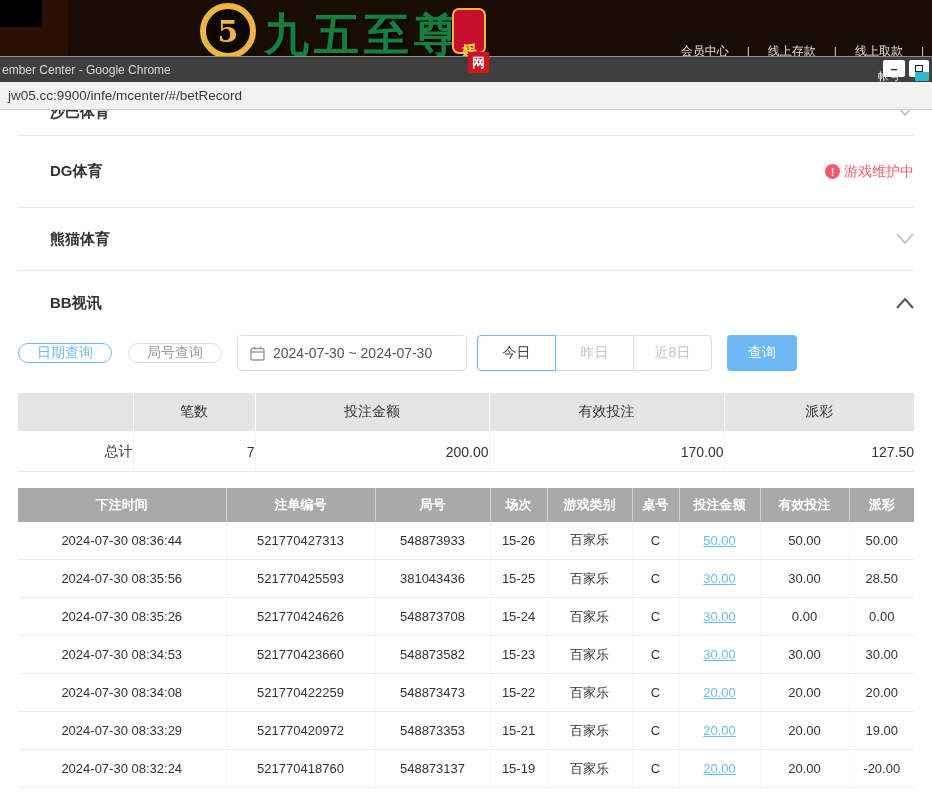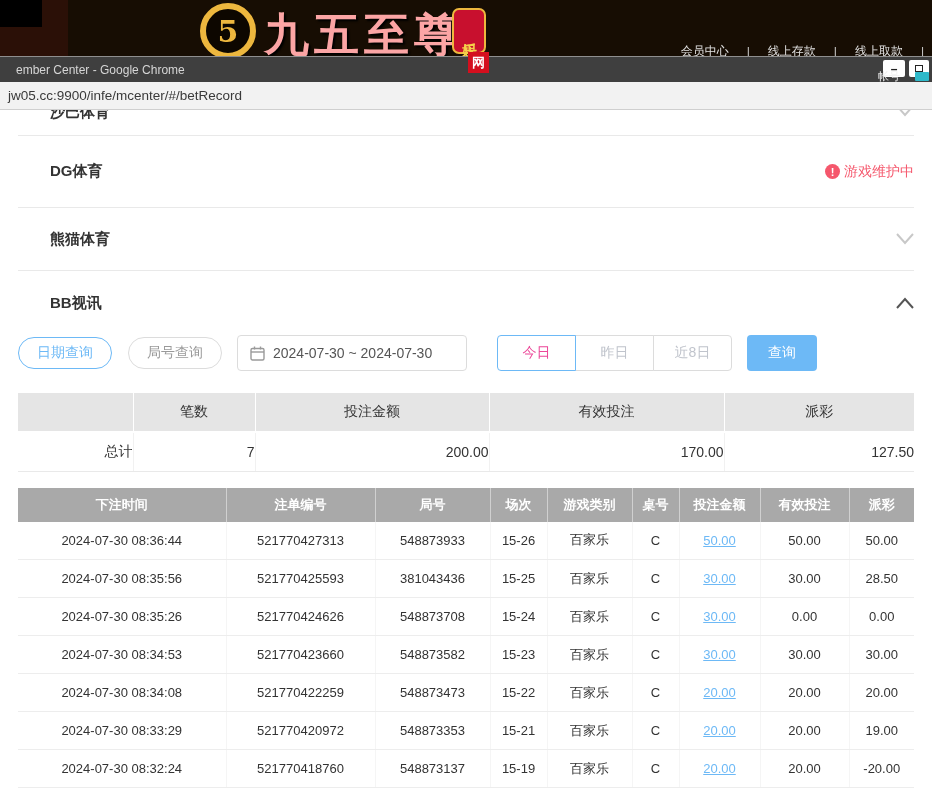--- a/index.html
+++ b/index.html
@@ -6,36 +6,36 @@
   body { background:#555; font-family:"Liberation Sans","DejaVu Sans",sans-serif; }
   .screen { position:relative; width:932px; height:805px; background:#fff; overflow:hidden; margin:0 auto; }
 
   
   .site-header { position:absolute; top:0; left:0; width:932px; height:110px; background:#170d03; }
   .left-band { position:absolute; top:0; left:0; width:68px; height:56px; background:#2b1007; }
   .black-box { position:absolute; top:0; left:0; width:42px; height:27px; background:#000; }
   .logo-coin { position:absolute; left:200px; top:3px; width:56px; height:56px; border-radius:50%;
                border:6px solid #edb73e; background:#0d0700; display:flex; align-items:center; justify-content:center; }
   .logo-coin span { color:#edb73e; font-family:"DejaVu Serif","Liberation Serif",serif; font-size:30px; font-weight:bold; }
-  .brand-title { position:absolute; left:264px; top:5px; font-size:45px; font-weight:bold; color:#fca5a5;
+  .brand-title { position:absolute; left:264px; top:5px; font-size:45px; font-weight:bold; color:#15803d;
                  letter-spacing:5px; text-shadow:2px 2px 2px #000; font-family:"DejaVu Serif","Liberation Serif",serif; white-space:nowrap; }
   .brand-badge { position:absolute; left:452px; top:8px; width:34px; height:46px; background:#c8102e;
                  border:2px solid #edb73e; border-radius:7px; color:#f5d04a; font-size:15px; font-weight:bold;
                  writing-mode:vertical-rl; text-orientation:upright; display:flex; align-items:center; justify-content:center; }
   .brand-badge-net { position:absolute; left:468px; top:52px; width:21px; height:21px; background:#d40f1e;
                      color:#fff; font-size:13px; font-weight:bold; display:flex; align-items:center; justify-content:center; z-index:30; }
   .top-nav { position:absolute; right:8px; top:43px; display:flex; align-items:center; gap:18px;
              color:#e2e2e2; font-size:12px; white-space:nowrap; }
   .top-nav a { color:#e2e2e2; text-decoration:none; cursor:pointer; }
   .nav-sep { color:#cfcfcf; }
 
   
   .titlebar { position:absolute; top:56px; left:0; width:932px; height:26px; background:#3f3f3f;
               border-top:1px solid #8f8f8f; z-index:10; display:flex; align-items:center;
-              color:#d6d6d6; font-size:12px; padding-left:16px; }
+              color:#d6d6d6; font-size:12px; padding-left:2px; }
   .win-btn { position:absolute; top:3px; height:17px; display:flex; align-items:center; justify-content:center;
              background:#fff; border:none; border-radius:2px; cursor:pointer; }
   .win-btn.min { right:27px; width:22px; color:#222; font-size:12px; font-weight:bold; }
   .win-btn.max { right:3px; width:20px; }
   .win-btn.max .sq { width:8px; height:7px; border:1px solid #222; display:block; background:transparent; }
   .account-frag { position:absolute; top:69px; right:3px; z-index:15; display:flex; align-items:center; gap:15px;
                   font-size:11px; color:#eee; }
   .teal-chip { width:14px; height:9px; background:#2fb9c9; border-radius:1px; }
 
   .urlbar { position:absolute; top:82px; left:0; width:932px; height:28px; background:#f2f2f2;
@@ -53,31 +53,31 @@
   .acc-item.first .chev { margin-top:-5px; }
   .acc-item.dg { height:72px; }
   .acc-item.panda { height:63px; }
   .acc-item.bb { height:64px; border-bottom:none; }
   .chev { flex:0 0 auto; }
   .maint { display:flex; align-items:center; gap:4px; color:#f5576c; font-size:14px; }
   .alert-ic { width:15px; height:15px; border-radius:50%; background:#f5576c; color:#fff; font-size:11px;
               font-weight:bold; display:flex; align-items:center; justify-content:center; }
 
   .filters { display:flex; align-items:center; height:36px; }
-  .pill { height:32px; padding:0 18px; border-radius:18px; background:#fff; font-size:14px; cursor:pointer; }
+  .pill { height:20px; padding:0 18px; border-radius:18px; background:#fff; font-size:14px; cursor:pointer; }
   .pill.blue { border:1px solid #6db9f6; color:#6db9f6; margin-right:16px; }
   .pill.gray { border:1px solid #dcdcdc; color:#999; margin-right:15px; }
   .datebox { height:36px; width:230px; border:1px solid #dcdcdc; border-radius:4px; display:flex;
              align-items:center; gap:8px; padding:0 12px; color:#555; font-size:14px; cursor:pointer; margin-right:10px; }
   .seg-group { display:flex; margin-right:15px; }
   .seg { width:79px; height:36px; background:#fff; border:1px solid #dcdcdc; color:#c0c4cc; font-size:14px; cursor:pointer; }
   .seg + .seg { margin-left:-1px; }
   .seg:first-child { border-radius:4px 0 0 4px; }
   .seg:last-child { border-radius:0 4px 4px 0; }
-  .seg.active { border-color:#6db9f6; color:#ec4899; position:relative; z-index:1;margin-left:20px; }
+  .seg.active { border-color:#6db9f6; color:#404040; position:relative; z-index:1; }
   .search-btn { width:70px; height:36px; background:#6db9f6; color:#fff; border:none; border-radius:4px;
                 font-size:14px; cursor:pointer; }
 
   table { border-collapse:collapse; table-layout:fixed; width:896px; }
   .summary { margin-top:22px; }
   .summary th { background:#e5e5e5; font-weight:normal; font-size:14px; color:#333; height:39px;
                 border-right:1px solid #fff; border-bottom:2px solid #fff; text-align:center; }
   .summary th:last-child { border-right:none; }
   .summary td { background:#fff; text-align:right; font-size:14px; color:#333; height:39px;
                 border-bottom:1px solid #e9e9e9; border-right:1px solid #f1f1f1; }

